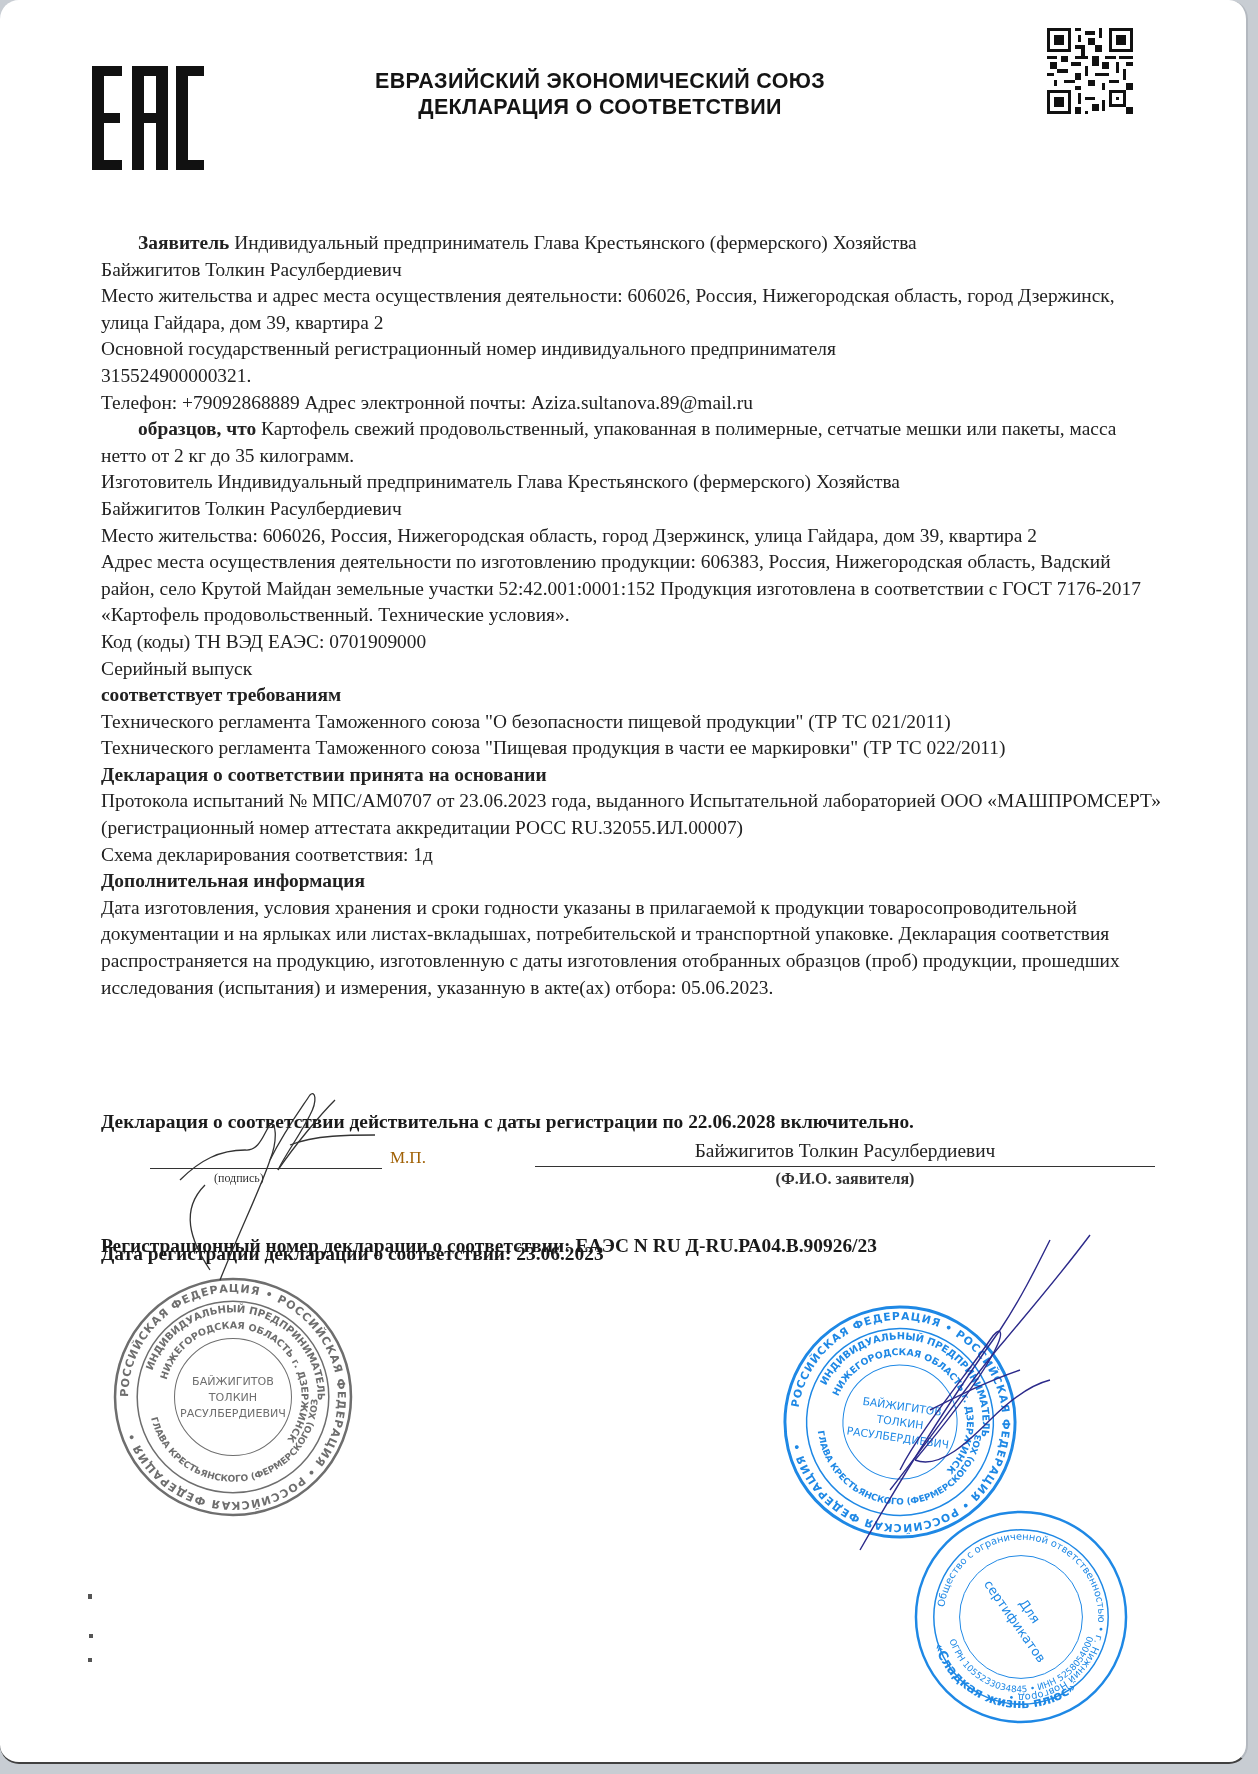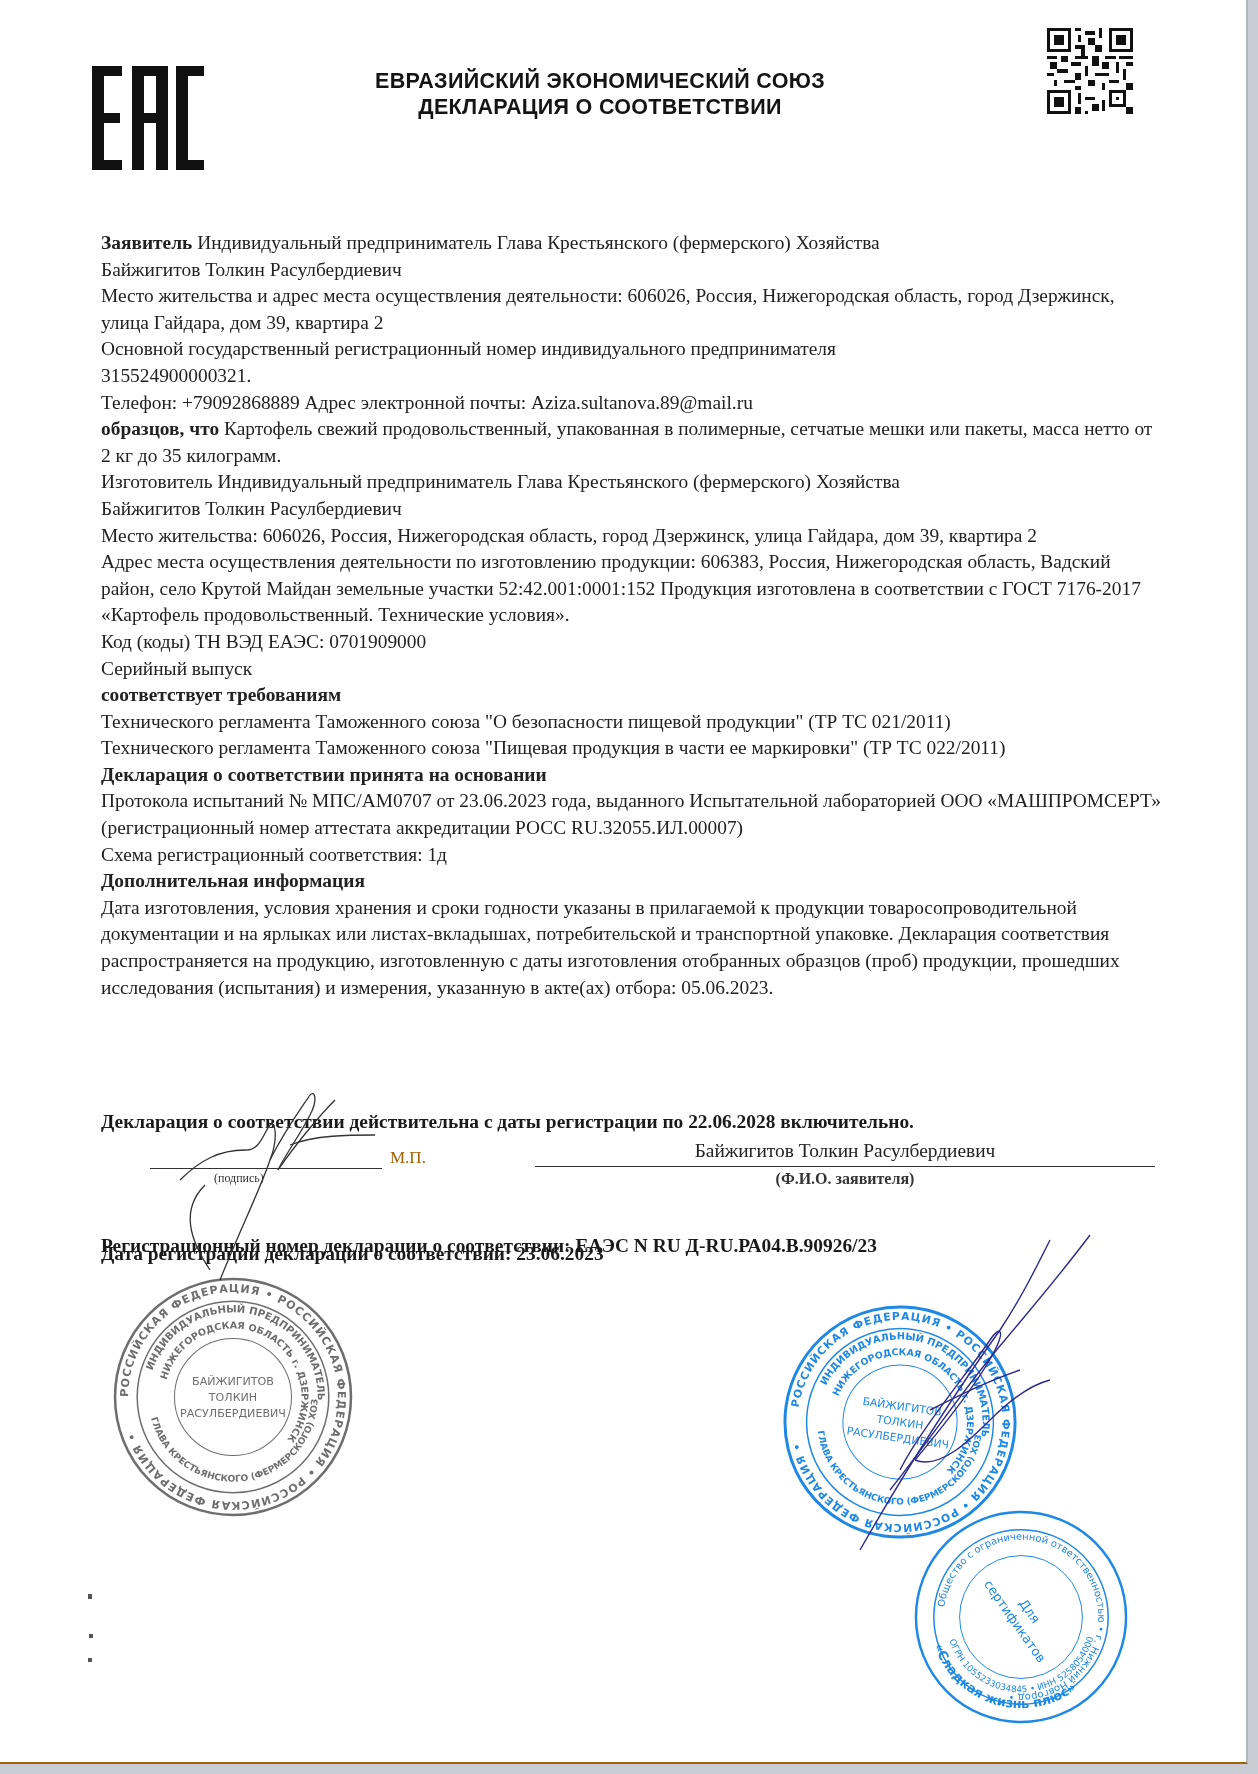--- a/index.html
+++ b/index.html
@@ -2,35 +2,35 @@
 <html><head>
 <meta charset="utf-8">
 <style>
   html, body { margin: 0; padding: 0; }
   body {
     width: 1258px; height: 1774px; background: #c8cdd3; position: relative; overflow: hidden;
     font-family: "Liberation Serif", "DejaVu Serif", serif; color: #1a1a1a;
   }
   .page {
     position: absolute; left: 0; top: 0; width: 1246px; height: 1762px; background: #ffffff;
-    border-right: 2px solid #b3b8bf; border-bottom: 2px solid #a16207;
+    border-right: 2px solid #b3b8bf; border-bottom: 2px solid #404040; border-radius: 19px;
   }
   .eac-logo { position: absolute; left: 92px; top: 66px; width: 112px; height: 104px; }
   .title {
     position: absolute; left: 300px; top: 68px; width: 600px; text-align: center;
     font-family: "Liberation Sans", "DejaVu Sans", sans-serif; font-weight: bold; font-size: 21.5px;
     line-height: 26px; letter-spacing: 0.3px; color: #141414;
   }
   .qr { position: absolute; left: 1045px; top: 28px; width: 90px; height: 86px; }
   .body-text {
     position: absolute; left: 101px; top: 230px; width: 1060px;
     font-size: 19.4px; line-height: 26.6px; color: #222;
   }
   .body-text p { margin: 0; }
-  .b { font-weight: bold; }
+  .b { font-weight: bold; margin-left: 37px; }
   .valid-line { position: absolute; left: 101px; top: 1110px; font-size: 19.4px; font-weight: bold; line-height: 24px; }
   .sig-line-left { position: absolute; left: 150px; top: 1168px; width: 232px; border-top: 1px solid #333; }
   .sig-caption-left { position: absolute; left: 214px; top: 1171px; font-size: 12px; color: #333; }
   .mp { position: absolute; left: 390px; top: 1148px; font-size: 17px; color: #a16207; }
   .name-line { position: absolute; left: 535px; top: 1166px; width: 620px; border-top: 1px solid #333; }
   .name-text { position: absolute; left: 535px; top: 1140px; width: 620px; text-align: center; font-size: 19.4px; color: #222; }
   .name-caption { position: absolute; left: 535px; top: 1170px; width: 620px; text-align: center; font-size: 16px; font-weight: bold; color: #333; }
   .reg-number { position: absolute; left: 101px; top: 1210px; font-size: 19.4px; font-weight: bold; line-height: 24px; margin-top: 24px; }
   .reg-date { position: absolute; left: 101px; top: 1242px; font-size: 19.4px; font-weight: bold; line-height: 24px; }
   .stamp { position: absolute; }
@@ -138,21 +138,21 @@
     <p>Байжигитов Толкин Расулбердиевич</p>
     <p>Место жительства: 606026, Россия, Нижегородская область, город Дзержинск, улица Гайдара, дом 39, квартира 2</p>
     <p>Адрес места осуществления деятельности по изготовлению продукции: 606383, Россия, Нижегородская область, Вадский район, село Крутой Майдан земельные участки 52:42.001:0001:152 Продукция изготовлена в соответствии с ГОСТ 7176-2017 «Картофель продовольственный. Технические условия».</p>
     <p>Код (коды) ТН ВЭД ЕАЭС: 0701909000</p>
     <p>Серийный выпуск</p>
     <p class="b">соответствует требованиям</p>
     <p>Технического регламента Таможенного союза "О безопасности пищевой продукции" (ТР ТС 021/2011)</p>
     <p>Технического регламента Таможенного союза "Пищевая продукция в части ее маркировки" (ТР ТС 022/2011)</p>
     <p class="b">Декларация о соответствии принята на основании</p>
     <p>Протокола испытаний № МПС/АМ0707 от 23.06.2023 года, выданного Испытательной лабораторией ООО «МАШПРОМСЕРТ» (регистрационный номер аттестата аккредитации РОСС RU.32055.ИЛ.00007)</p>
-    <p>Схема регистрационный соответствия: 1д</p>
+    <p>Схема декларирования соответствия: 1д</p>
     <p class="b">Дополнительная информация</p>
     <p>Дата изготовления, условия хранения и сроки годности указаны в прилагаемой к продукции товаросопроводительной документации и на ярлыках или листах-вкладышах, потребительской и транспортной упаковке. Декларация соответствия распространяется на продукцию, изготовленную с даты изготовления отобранных образцов (проб) продукции, прошедших исследования (испытания) и измерения, указанную в акте(ах) отбора: 05.06.2023.</p>
   </div>
 
   <div class="valid-line">Декларация о соответствии действительна с даты регистрации по 22.06.2028 включительно.</div>
 
   <div class="sig-line-left"></div>
   <div class="sig-caption-left">(подпись)</div>
   <div class="mp">М.П.</div>
   <div class="name-text">Байжигитов Толкин Расулбердиевич</div>

